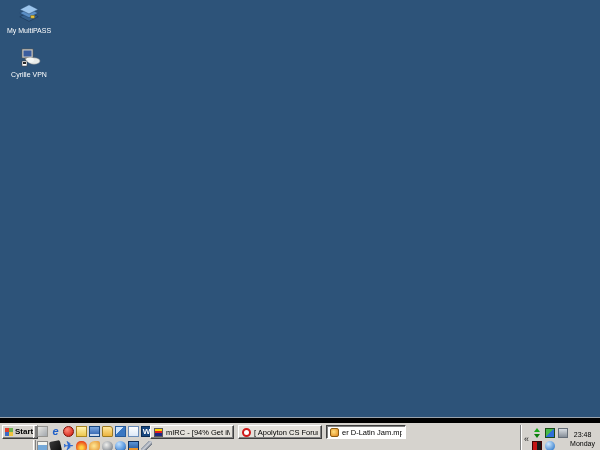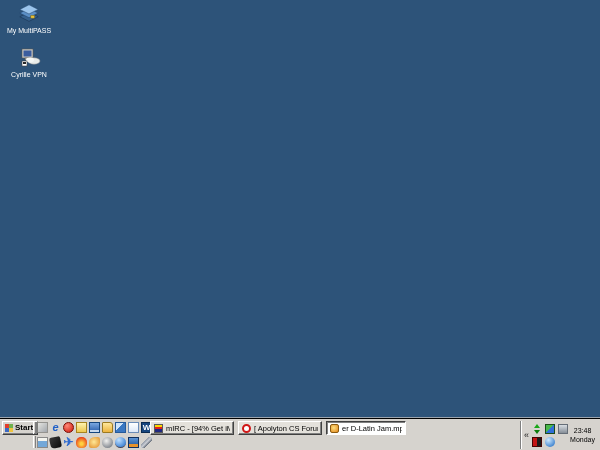--- a/index.html
+++ b/index.html
@@ -9,21 +9,21 @@
   #screen { position:relative; width:600px; height:450px; background:#2d5379; overflow:hidden; }
 
   
   #desktop-icons { position:absolute; left:2px; top:3px; width:54px; display:flex; flex-direction:column; gap:12px; }
   .desk-icon { display:flex; flex-direction:column; align-items:center; cursor:default; }
   .desk-icon svg { width:24px; height:22px; }
   .desk-label { margin-top:2px; font-size:7px; line-height:8px; color:#ffffff; text-align:center; white-space:nowrap; }
 
   
   #taskbar { position:absolute; left:0; bottom:0; width:600px; height:32px;
-             background:#d6d3ce; border-top:1px solid #000000; box-shadow:0 -1px 0 #9aa3ad; }
+             background:#d6d3ce; border-top:5px solid #000000; box-shadow:0 -1px 0 #9aa3ad; }
 
   .raised { border:1px solid; border-color:#ffffff #404040 #404040 #ffffff; box-shadow:inset -1px -1px 0 #808080; background:#d6d3ce; }
   .sunken { border:1px solid; border-color:#404040 #ffffff #ffffff #404040; box-shadow:inset 1px 1px 0 #808080; }
 
   #start-button { position:absolute; left:2px; top:2px; height:14px; padding:0 4px 0 2px;
                   display:flex; align-items:center; gap:2px; cursor:pointer; }
   .start-flag { width:8px; height:8px; flex:none;
       background:
         linear-gradient(#e23d2c,#e23d2c) 0 0/4px 4px no-repeat,
         linear-gradient(#6fb14e,#6fb14e) 4px 0/4px 4px no-repeat,

